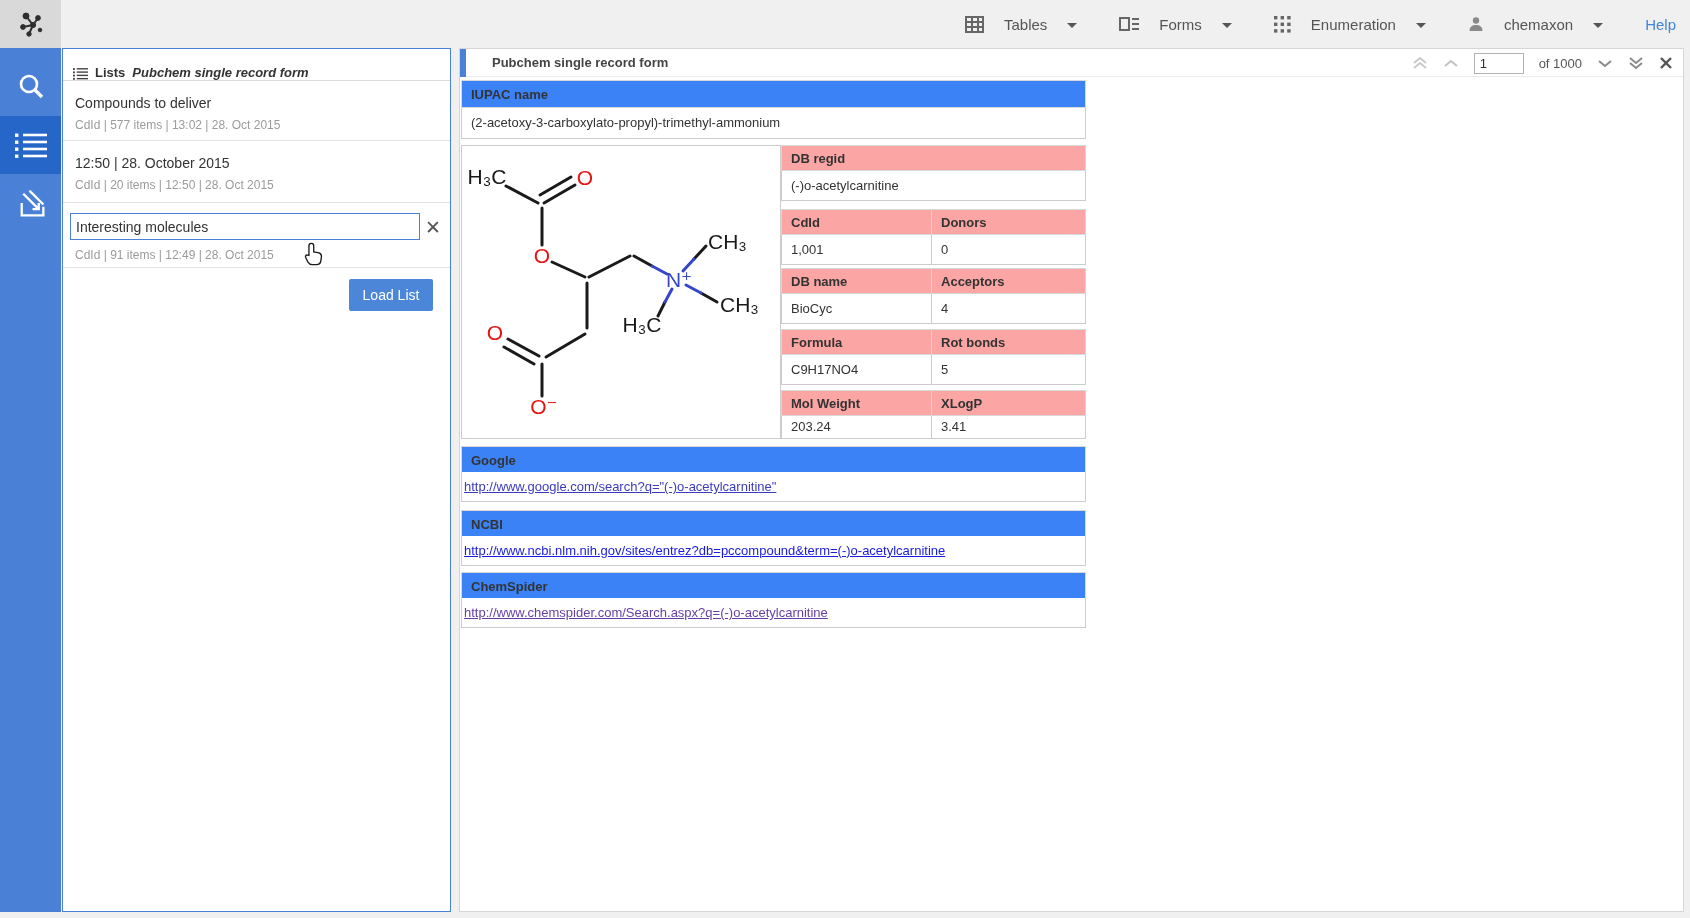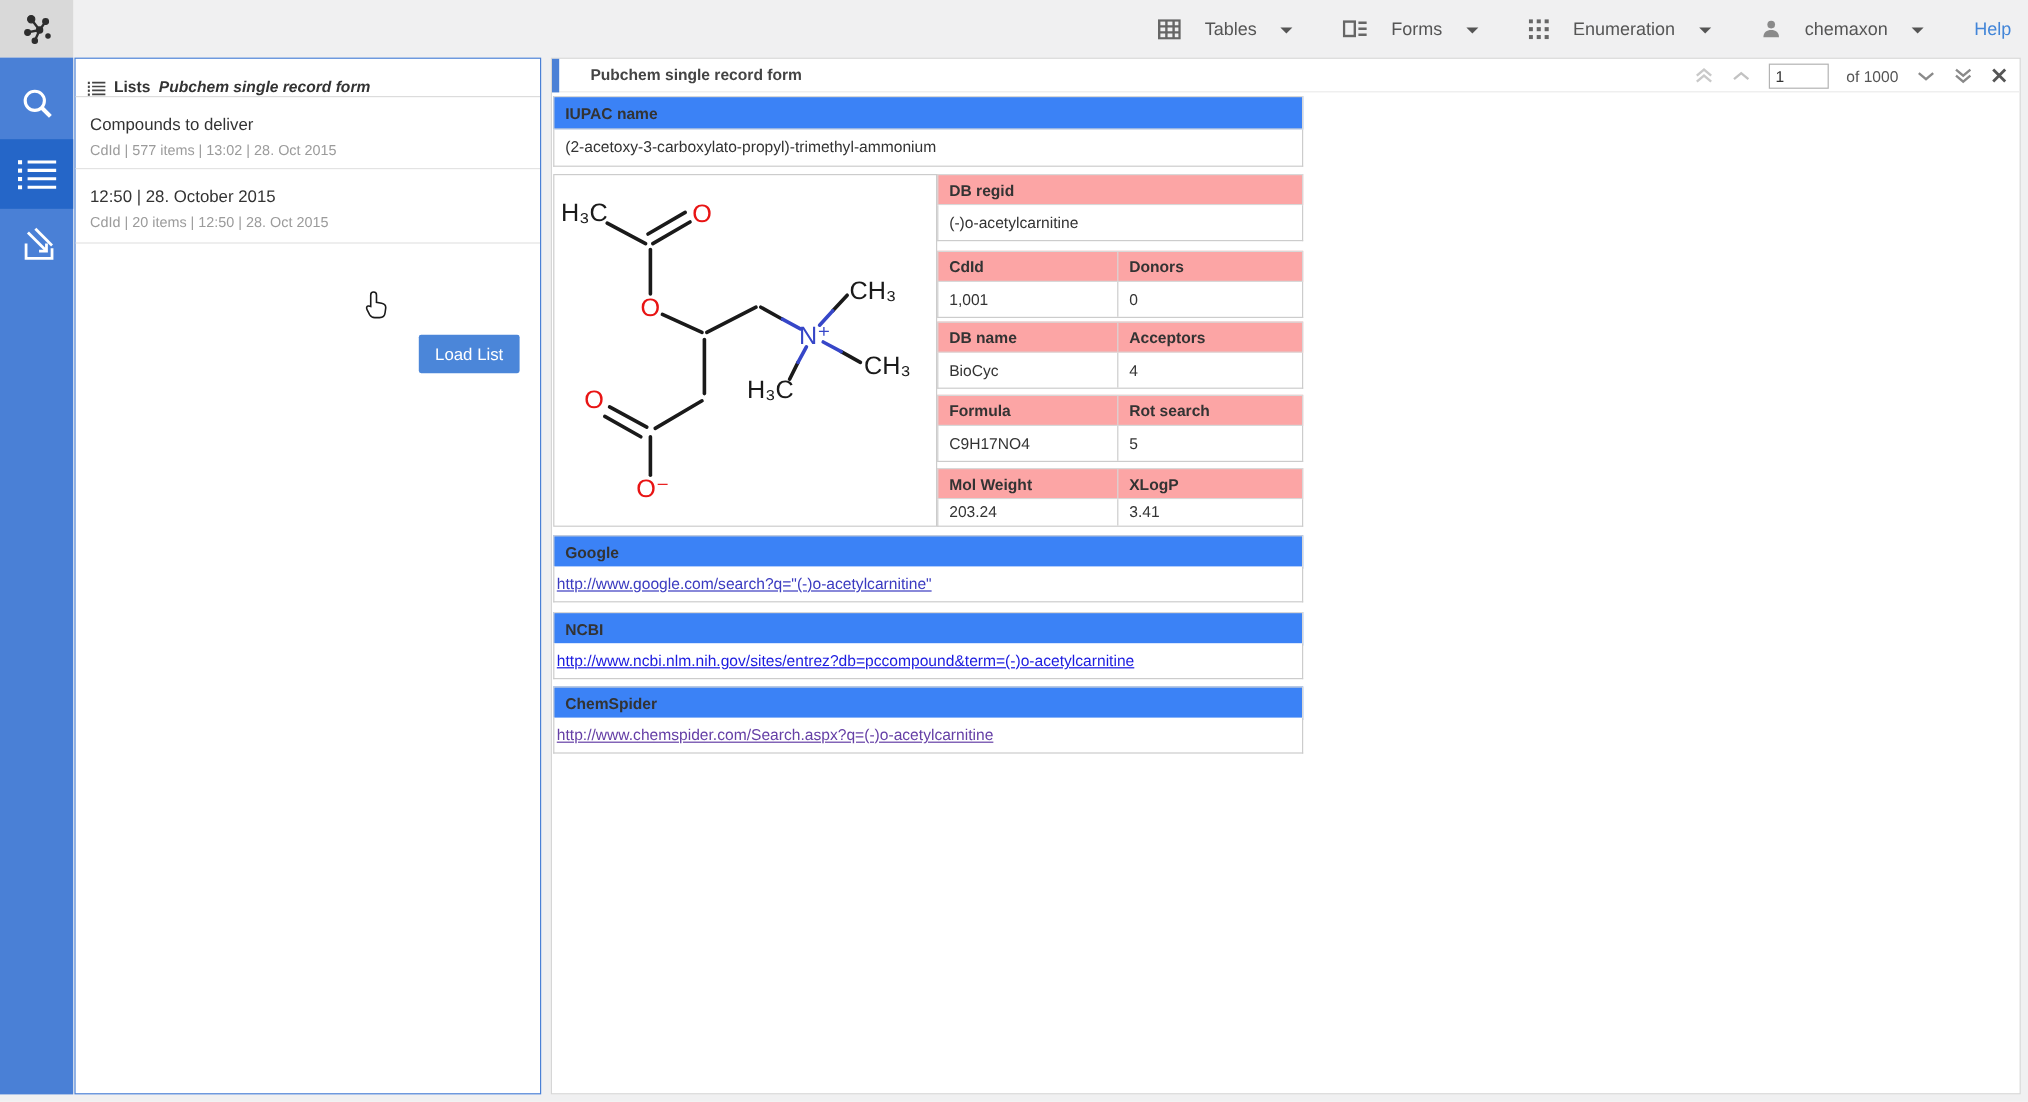--- a/index.html
+++ b/index.html
@@ -190,20 +190,25 @@
       <span class="c">Pubchem single record form</span>
     </div>
 
     <div class="list-item item1">
       <div class="title">Compounds to deliver</div>
       <div class="meta">CdId | 577 items | 13:02 | 28. Oct 2015</div>
     </div>
     <div class="list-item item2">
       <div class="title">12:50 | 28. October 2015</div>
       <div class="meta">CdId | 20 items | 12:50 | 28. Oct 2015</div>
+    </div>
+    <div class="list-item item3">
+      <input class="rename-input" type="text" value="Interesting molecules" style="">
+      <span class="item-close">✕</span>
+      <div class="meta">CdId | 91 items | 12:49 | 28. Oct 2015</div>
     </div>
 
     <button class="load-btn">Load List</button>
   </div>
 
   <div class="main-panel">
     <div class="main-titlebar">
       <div class="accent"></div>
       <div class="main-title">Pubchem single record form</div>
       <div class="pager">
@@ -309,21 +314,21 @@
             <div class="cell-r">Acceptors</div>
           </div>
           <div class="vrow">
             <div class="cell-l">BioCyc</div>
             <div class="cell-r">4</div>
           </div>
         </div>
         <div class="blk" style="top:184px;border-radius:14px;">
           <div class="hrow">
             <div class="cell-l">Formula</div>
-            <div class="cell-r">Rot search</div>
+            <div class="cell-r">Rot bonds</div>
           </div>
           <div class="vrow">
             <div class="cell-l">C9H17NO4</div>
             <div class="cell-r">5</div>
           </div>
         </div>
         <div class="blk" style="top:245px;">
           <div class="hrow">
             <div class="cell-l">Mol Weight</div>
             <div class="cell-r">XLogP</div>

